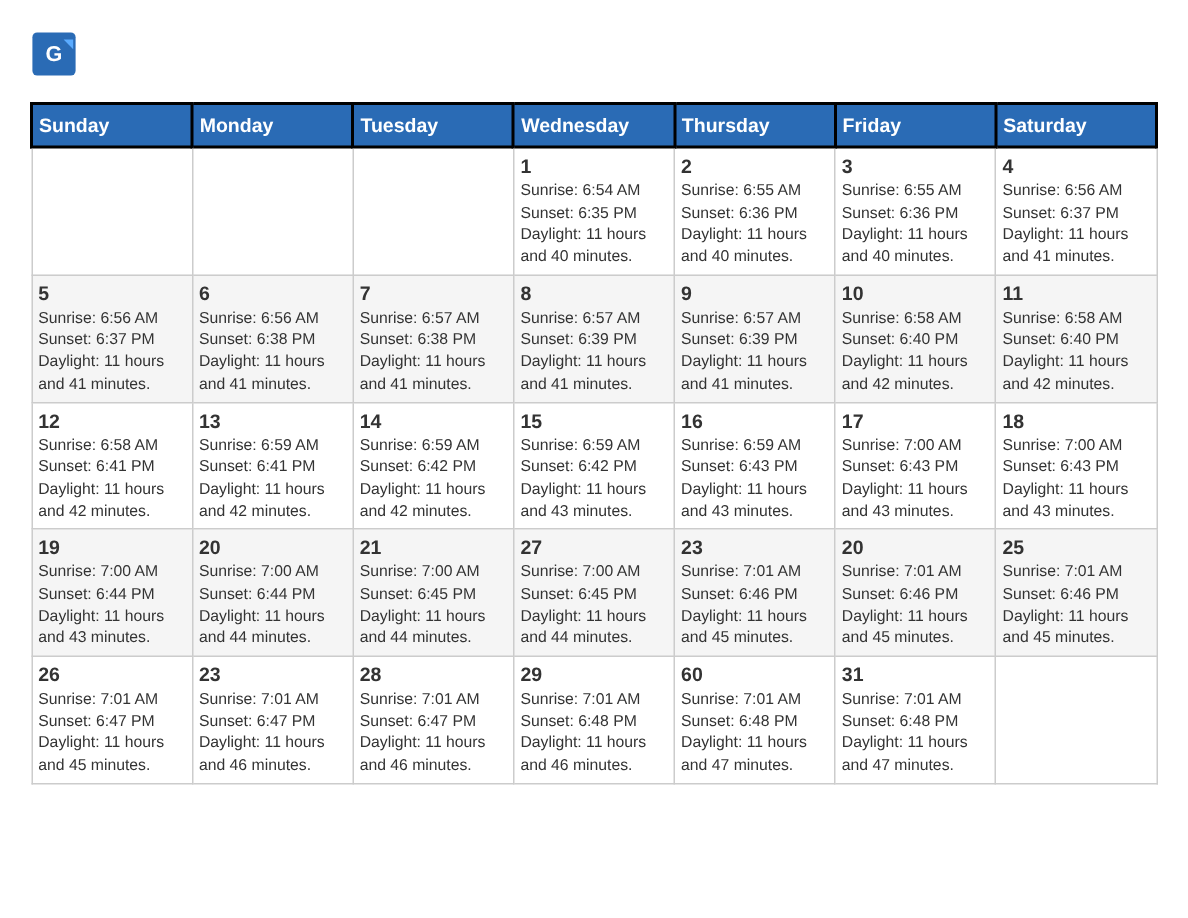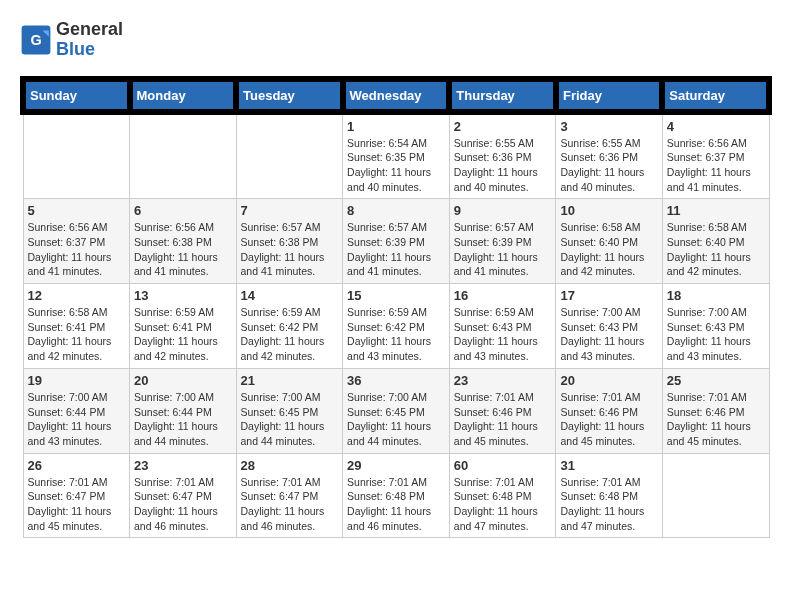--- a/index.html
+++ b/index.html
@@ -48,21 +48,21 @@
       width: 100%;
       border-collapse: collapse;
       font-size: 11px;
     }
     .calendar th {
       background: #2a6bb5;
       color: #fff;
       padding: 6px 4px;
       text-align: left;
       font-size: 13px;
-      border: 6px solid #000000;
+      border: 2px solid #000000;
       margin-left: 36px;
     }
     .calendar td {
       border: 1px solid #ccc;
       vertical-align: top;
       padding: 4px;
       width: 107px;
       min-height: 80px;
       background: #fff;
     }
@@ -85,24 +85,20 @@
 </head>
 <body>
 
 <div class="header">
   <div class="logo">
     <svg class="logo-icon" viewBox="0 0 40 40">
       <rect x="2" y="2" width="36" height="36" rx="4" fill="#2a6bb5"></rect>
       <text x="20" y="26" text-anchor="middle" fill="white" font-size="18" font-weight="bold">G</text>
       <polygon points="28,8 36,8 36,16" fill="#5aabff"></polygon>
     </svg>
-    <div class="logo-text">
-      <span class="logo-general">General</span><br>
-      <span class="logo-blue">Blue</span>
-    </div>
   </div>
   <div class="title-block">
   </div>
 </div>
 
 <table class="calendar">
   <thead>
     <tr>
     <th>Sunday</th>
         <th>Monday</th>
@@ -202,21 +198,21 @@
         </td>
         <td>
           <span class="day-num">20</span>
 <div class="day-info">Sunrise: 7:00 AM<br>Sunset: 6:44 PM<br>Daylight: 11 hours and 44 minutes.</div>
         </td>
         <td>
           <span class="day-num">21</span>
 <div class="day-info">Sunrise: 7:00 AM<br>Sunset: 6:45 PM<br>Daylight: 11 hours and 44 minutes.</div>
         </td>
         <td>
-          <span class="day-num">36</span>
+          <span class="day-num">27</span>
 <div class="day-info">Sunrise: 7:00 AM<br>Sunset: 6:45 PM<br>Daylight: 11 hours and 44 minutes.</div>
         </td>
         <td>
           <span class="day-num">23</span>
 <div class="day-info">Sunrise: 7:01 AM<br>Sunset: 6:46 PM<br>Daylight: 11 hours and 45 minutes.</div>
         </td>
         <td>
           <span class="day-num">20</span>
 <div class="day-info">Sunrise: 7:01 AM<br>Sunset: 6:46 PM<br>Daylight: 11 hours and 45 minutes.</div>
         </td>

